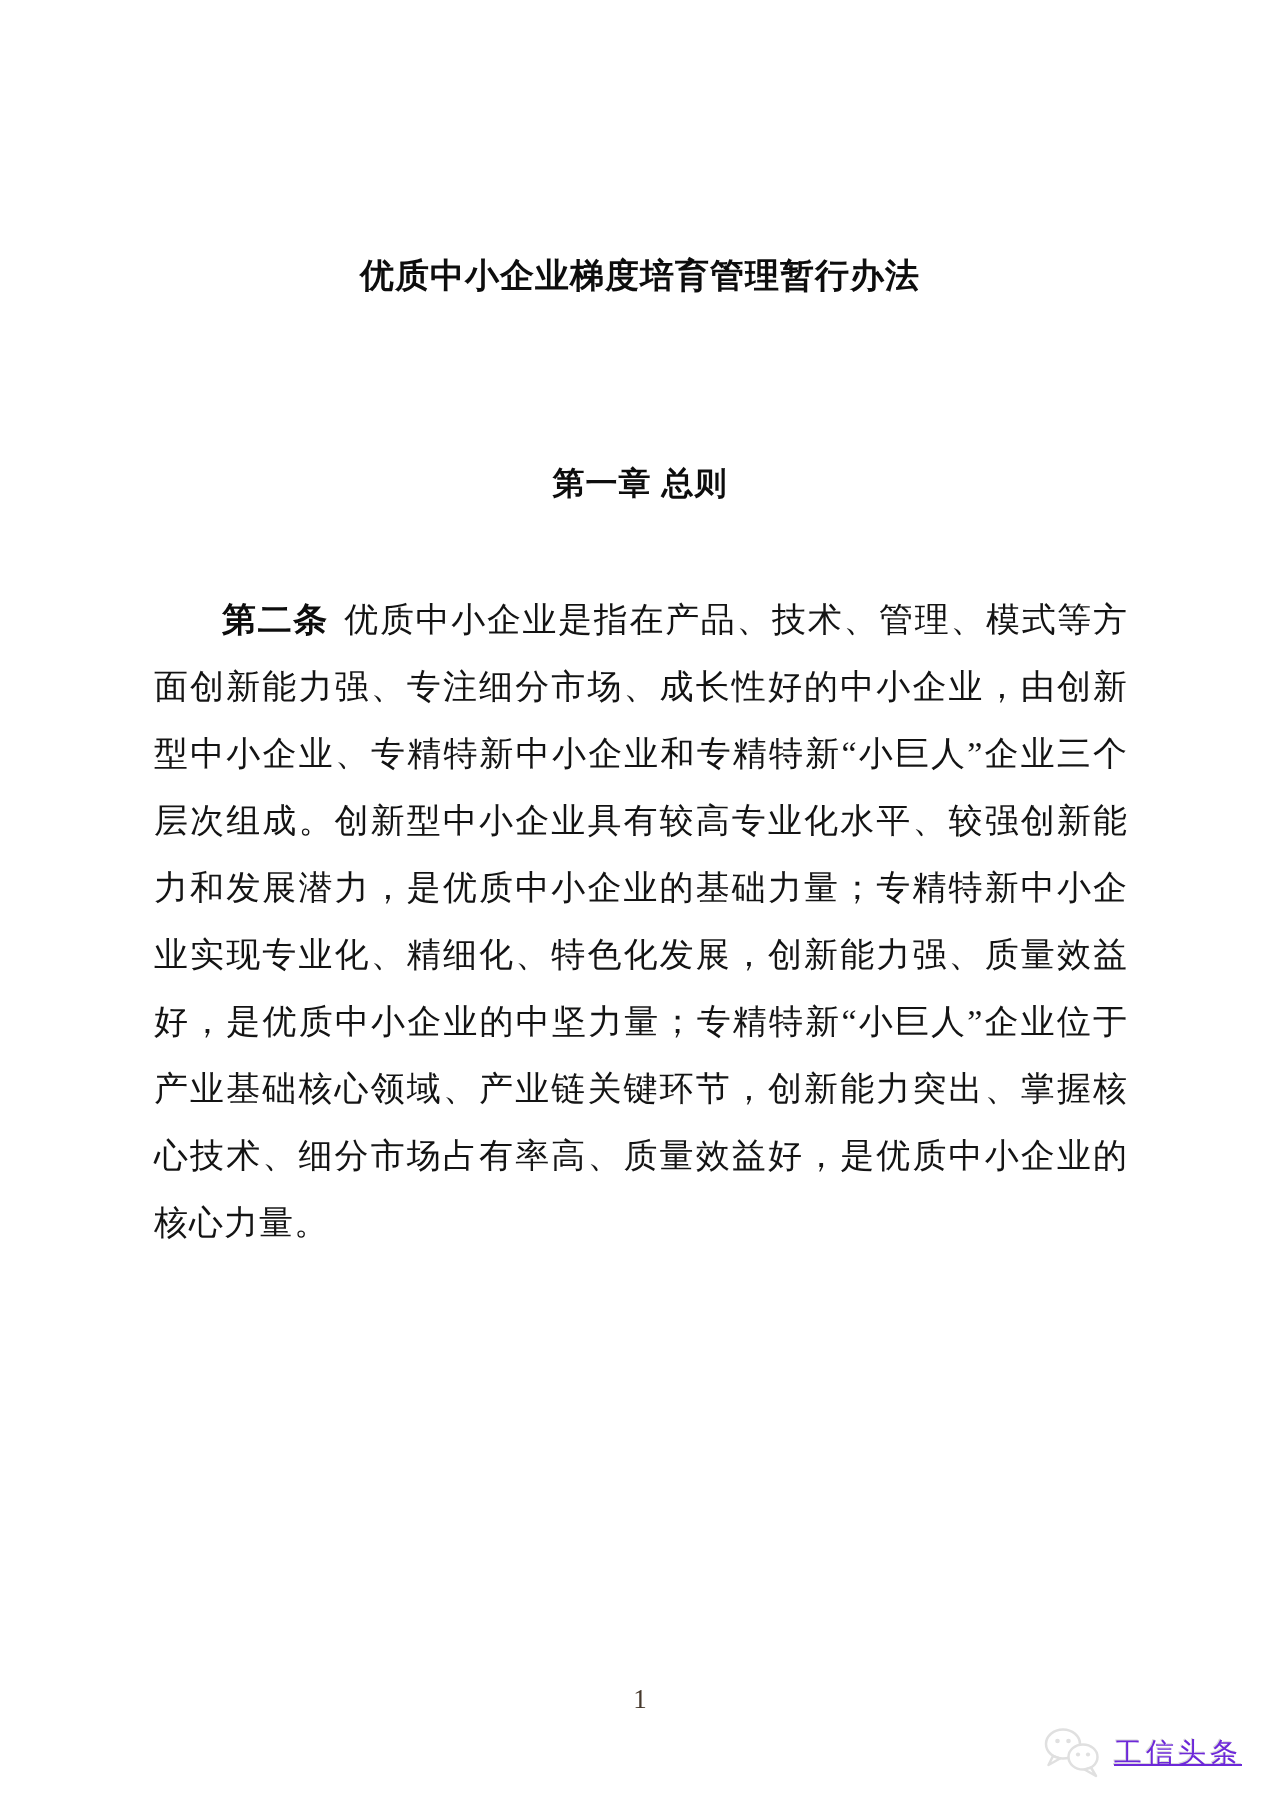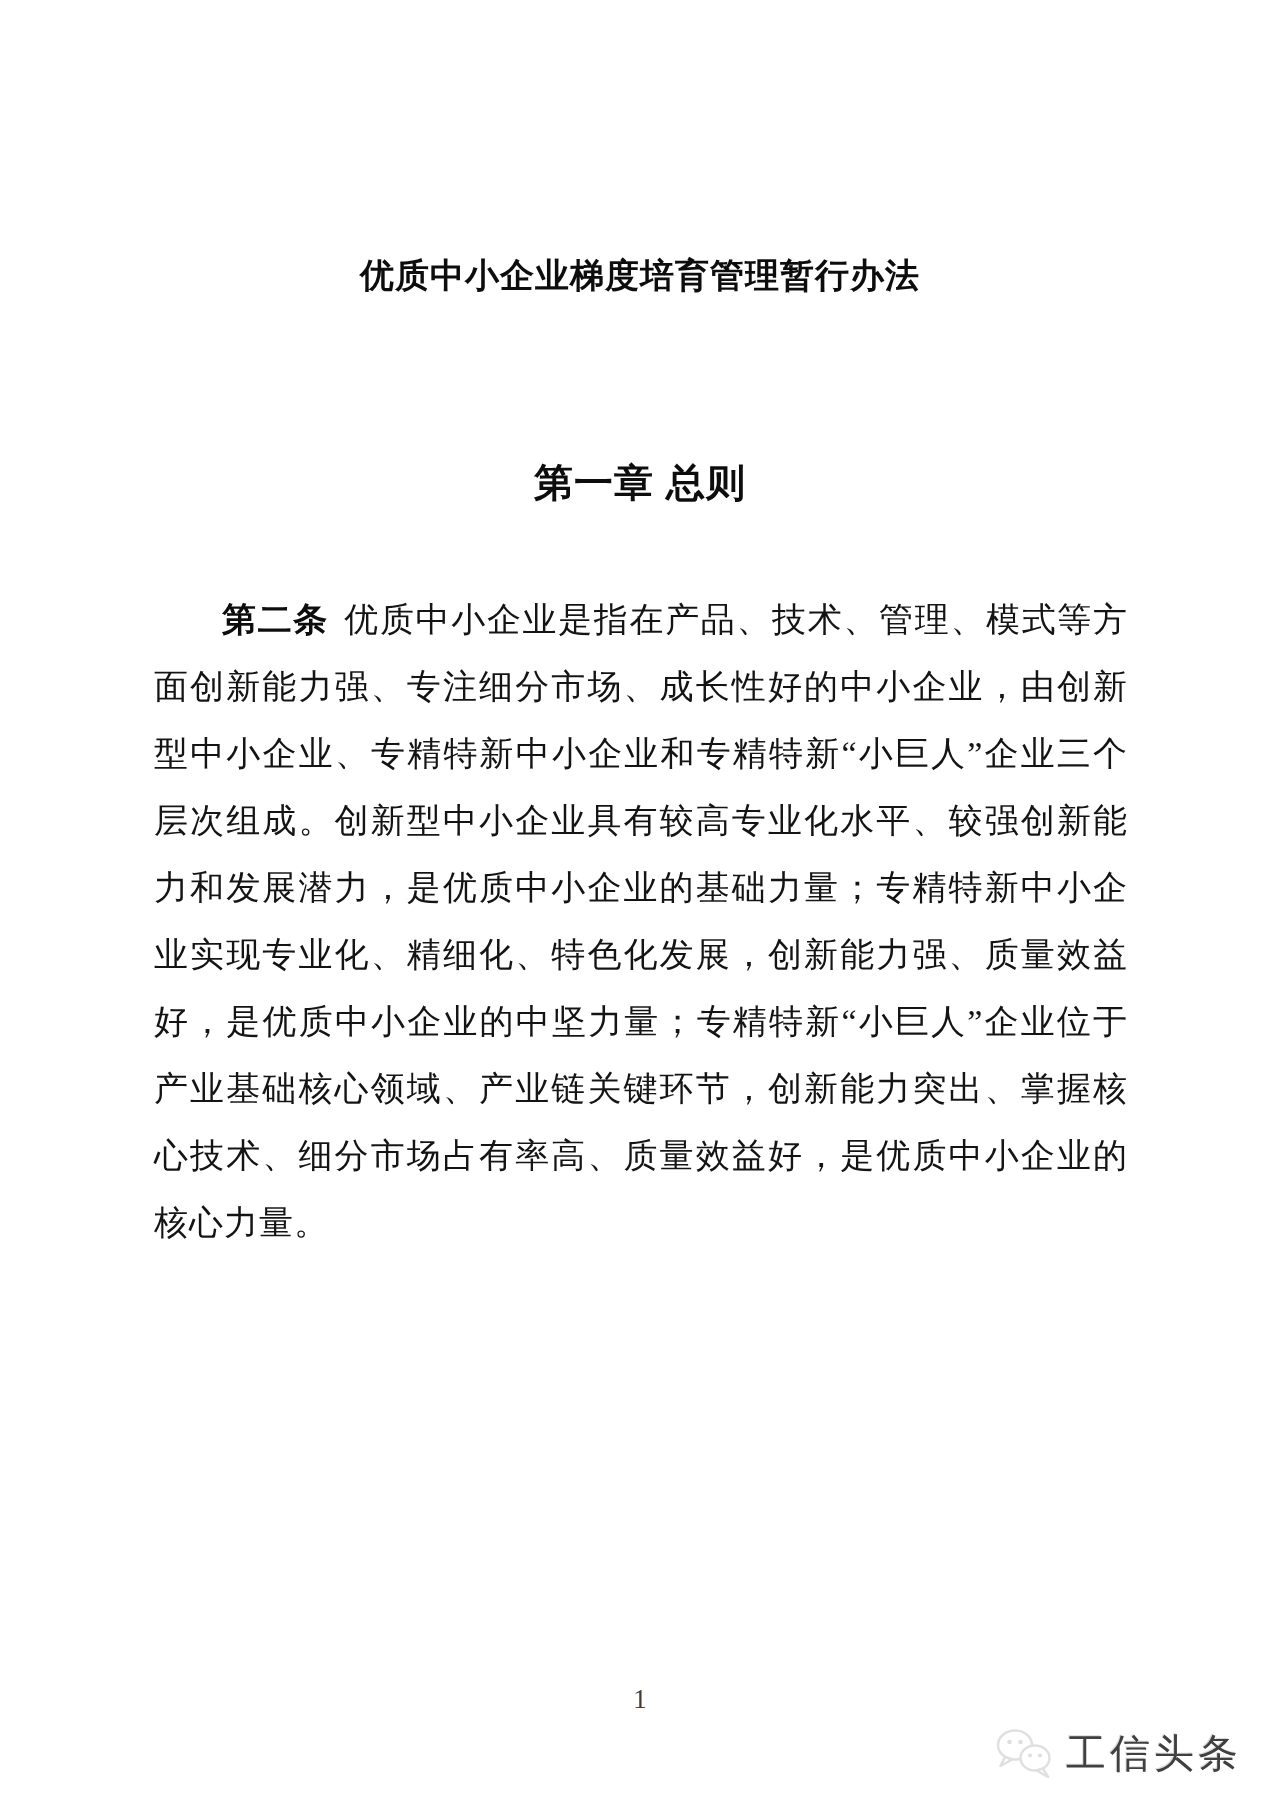--- a/index.html
+++ b/index.html
@@ -27,21 +27,21 @@
   }
   .chapter-heading {
     position: absolute;
     top: 460px;
     left: 0;
     width: 100%;
     margin: 0;
     text-align: center;
     font-family: "Liberation Sans", sans-serif;
     font-weight: 700;
-    font-size: 39px;
+    font-size: 32px;
     line-height: 46px;
     letter-spacing: 1px;
     color: #0d0d0d;
   }
   .doc-body {
     position: absolute;
     top: 586px;
     left: 154px;
     width: 974px;
     font-family: "Liberation Serif", serif;
@@ -76,24 +76,25 @@
     position: absolute;
     top: 1726px;
     right: 38px;
     display: flex;
     align-items: center;
     gap: 10px;
   }
   .watermark-icon { display: block; }
   .watermark-label {
     font-family: "Liberation Sans", sans-serif;
-    font-size: 40px;
+    font-size: 28px;
     letter-spacing: 4px;
-    color: #404040;
+    color: #6d28d9;
     text-shadow: 1px 1px 0 #ffffff, -1px -1px 0 #d9d9d9;
+    text-decoration: underline;
   }
 </style>
 </head>
 <body>
 
 <div class="page">
 
   <h1 class="doc-title">优质中小企业梯度培育管理暂行办法</h1>
 
   <h2 class="chapter-heading">第一章 总则</h2>

